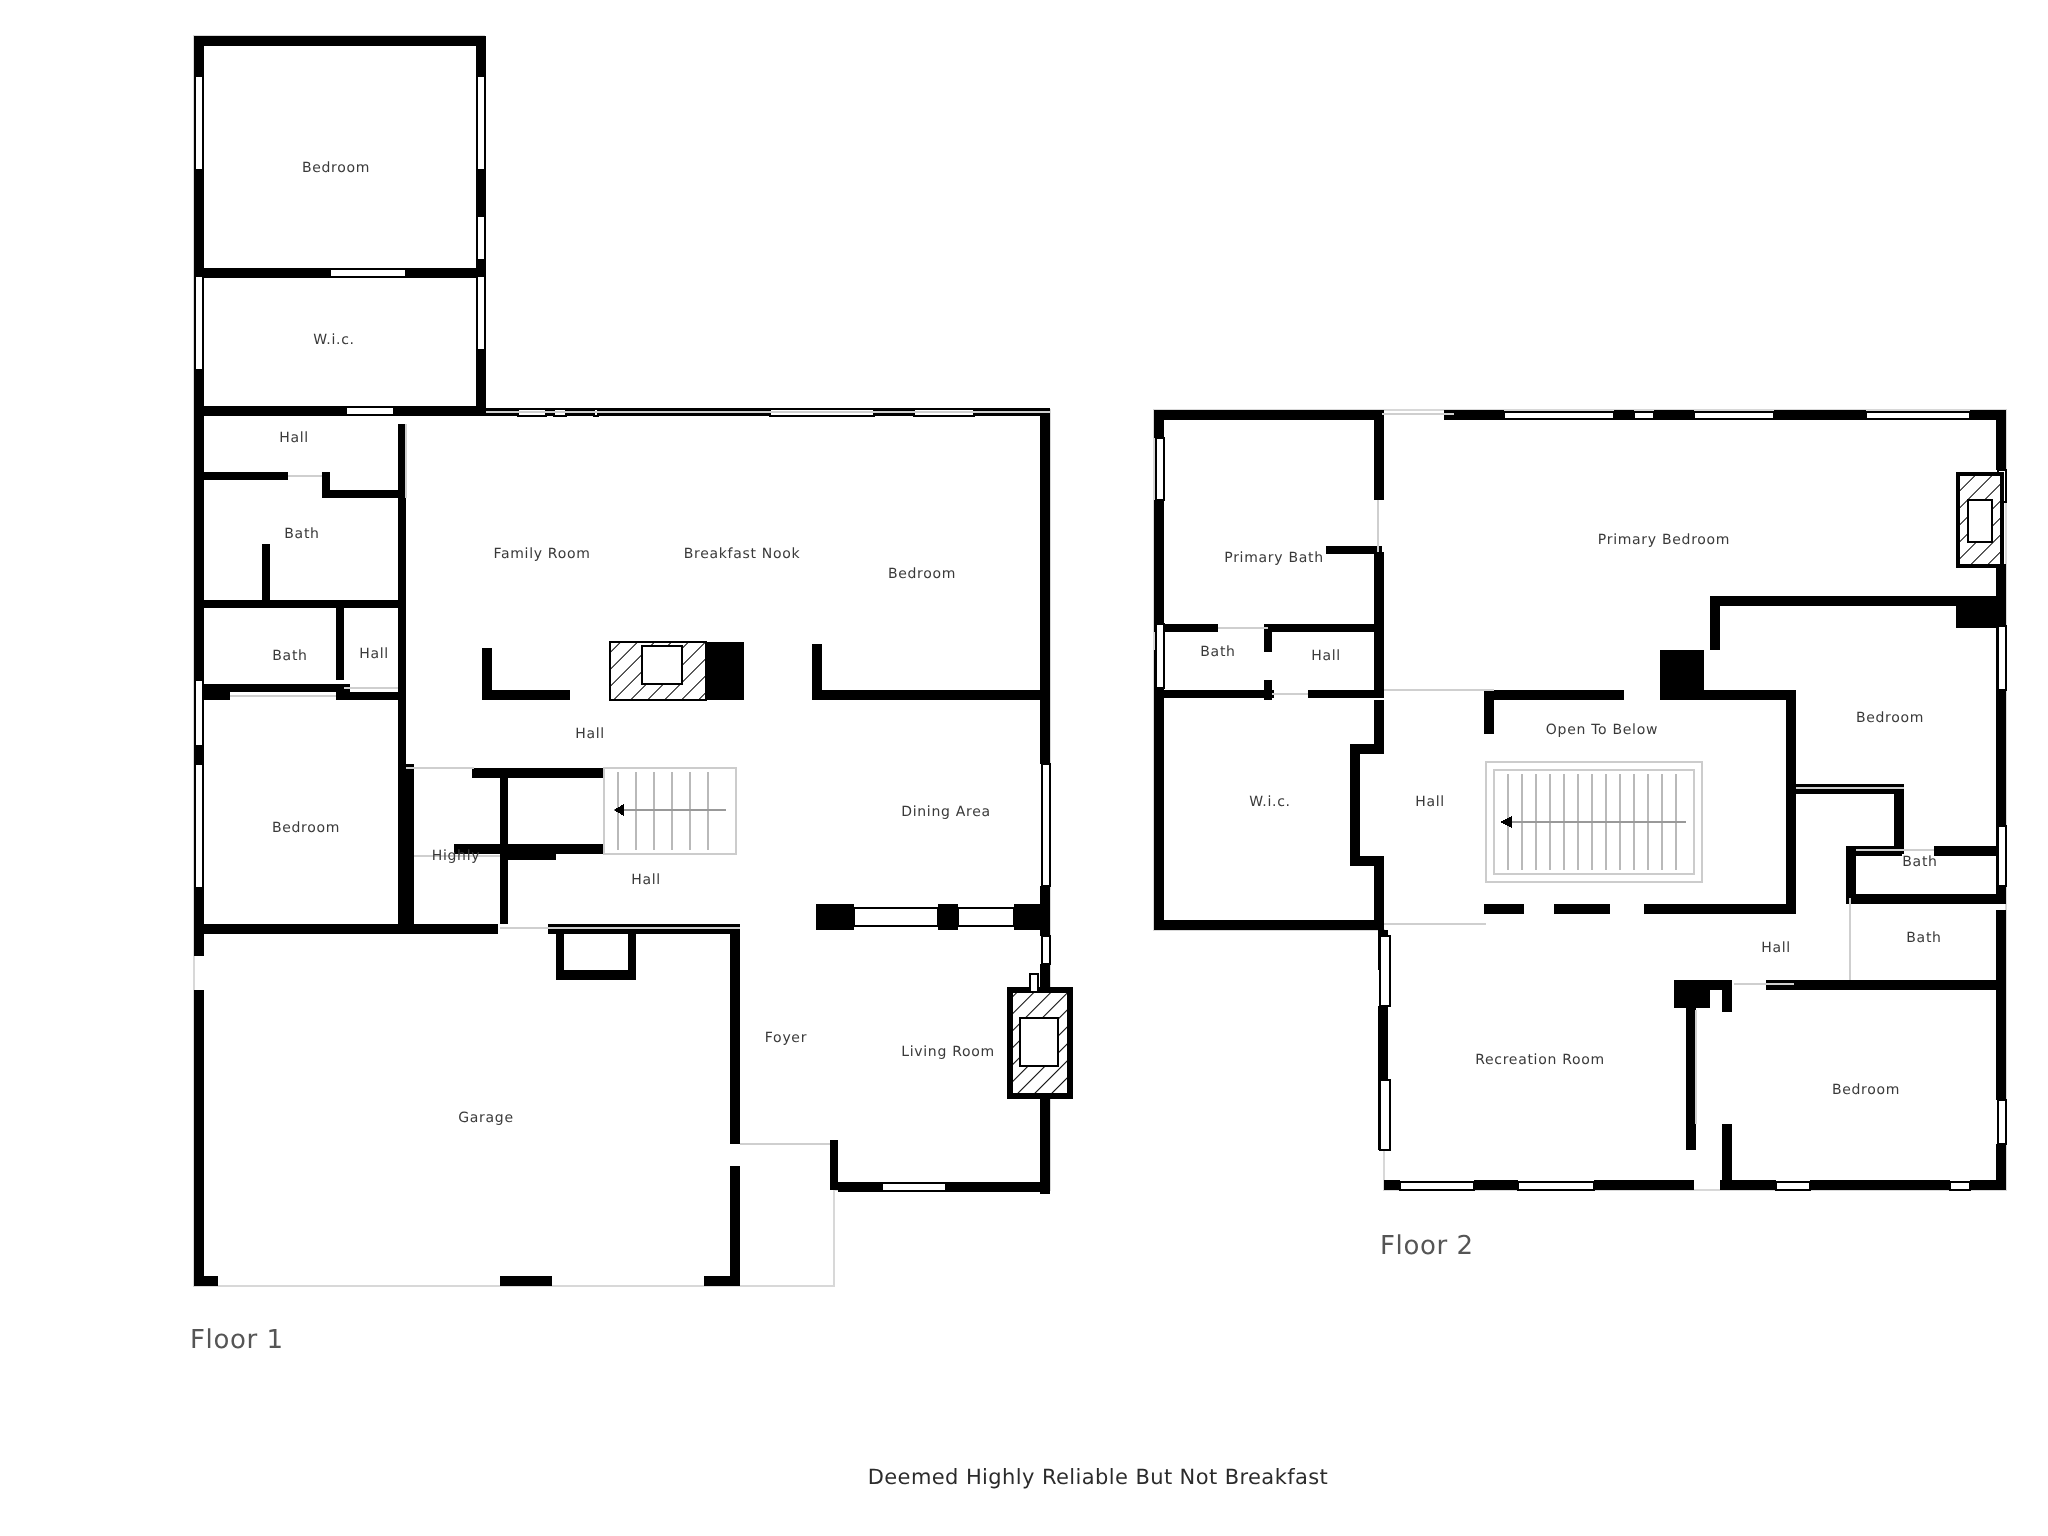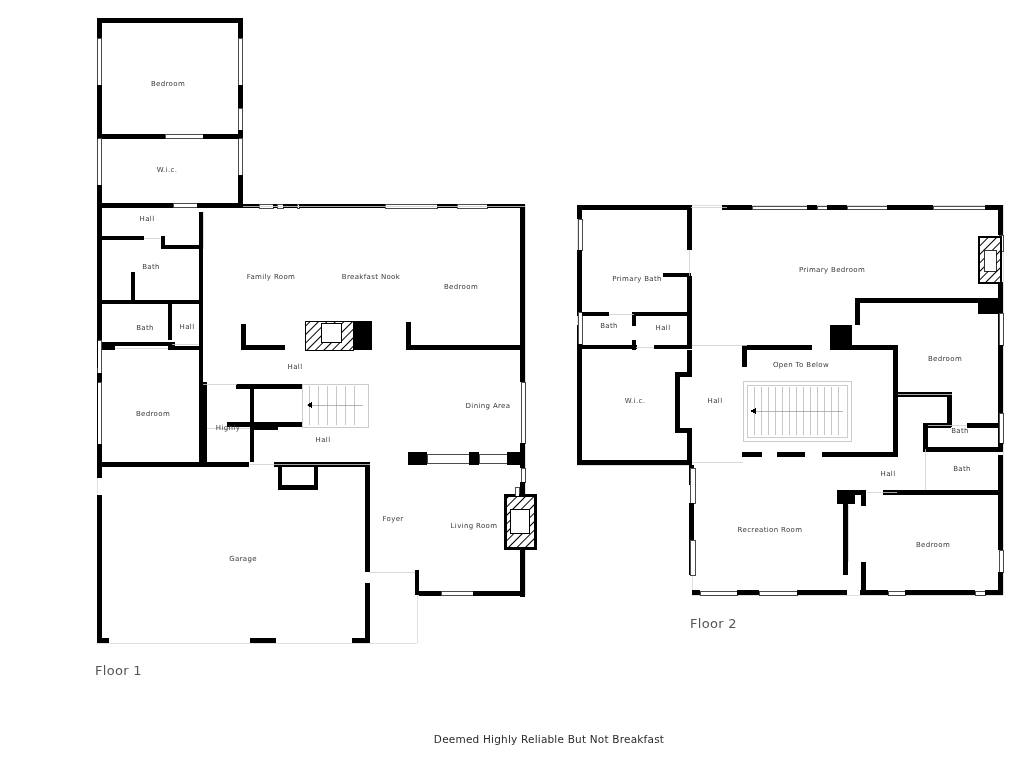--- a/index.html
+++ b/index.html
@@ -364,21 +364,21 @@
     <span class="rm-label" style="left:114px;top:267px">Bath</span>
     <span class="rm-label" style="left:108px;top:328px">Bath</span>
     <span class="rm-label" style="left:150px;top:327px">Hall</span>
     <span class="rm-label" style="left:116px;top:414px">Bedroom</span>
     <span class="rm-label" style="left:191px;top:428px">Highly</span>
     <span class="rm-label" style="left:234px;top:277px">Family Room</span>
     <span class="rm-label" style="left:334px;top:277px">Breakfast Nook</span>
     <span class="rm-label" style="left:424px;top:287px">Bedroom</span>
     <span class="rm-label" style="left:258px;top:367px">Hall</span>
     <span class="rm-label" style="left:286px;top:440px">Hall</span>
-    <span class="rm-label" style="left:451px;top:406px">Dining Area</span>
+    <span class="rm-label" style="left:436px;top:406px">Dining Area</span>
     <span class="rm-label" style="left:356px;top:519px">Foyer</span>
     <span class="rm-label" style="left:437px;top:526px">Living Room</span>
     <span class="rm-label" style="left:206px;top:559px">Garage</span>
   </div>
 
   <div>
     <span class="rm-label" style="left:600px;top:279px">Primary Bath</span>
     <span class="rm-label" style="left:795px;top:270px">Primary Bedroom</span>
     <span class="rm-label" style="left:572px;top:326px">Bath</span>
     <span class="rm-label" style="left:626px;top:328px">Hall</span>

